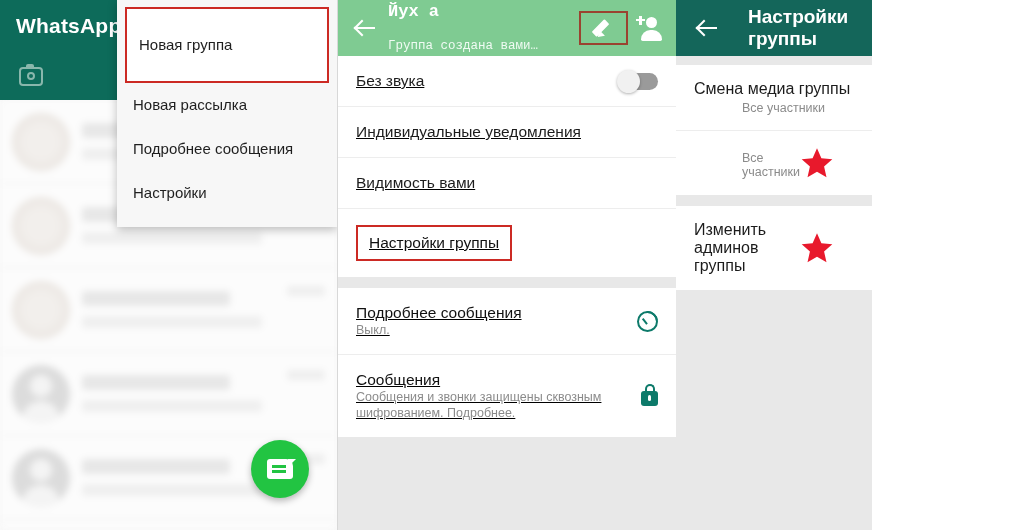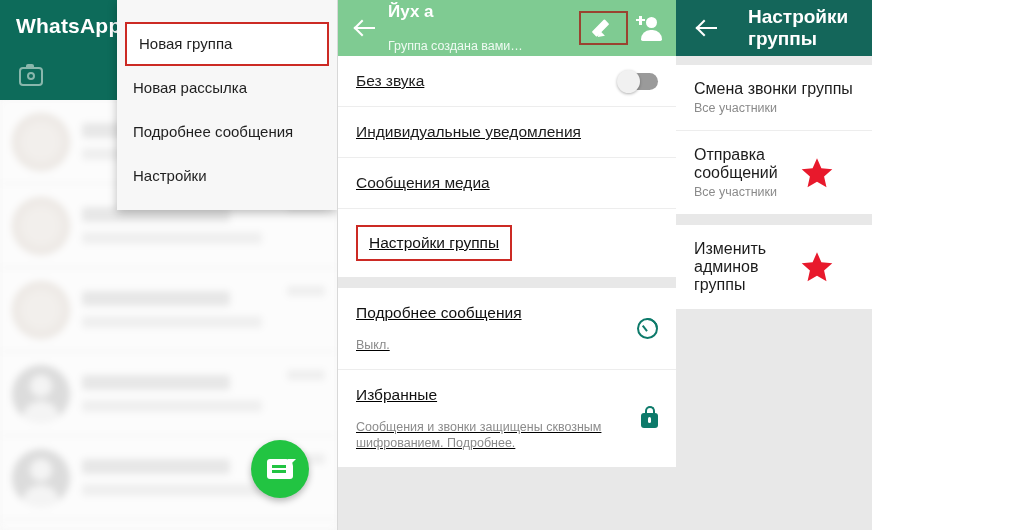--- a/index.html
+++ b/index.html
@@ -196,23 +196,23 @@
   }
   .wa-menu-item {
     padding: 12px 16px;
     font-size: 15px;
     color: #1f1f1f;
     white-space: nowrap;
     line-height: 20px;
   }
   .wa-menu-item.hl {
     border: 2px solid #cc2a24;
-    margin: 16px 8px 0 8px;
-    background: #ffffff;
-    padding: 10px 12px;
+    margin: 1px 8px 0 8px;
+    background: #ffffff;
+    padding: 26px 12px;
   }
 
   
   .panel-mid {
     width: 339px; height: 530px;
     position: relative;
     overflow: hidden;
     background: #e8e8e8;
     flex: 0 0 339px;
     border-left: 1px solid #d8d8d8;
@@ -240,21 +240,21 @@
   }
   .back-arrow:after {
     content: "";
     position: absolute;
     left: 8px; top: 11px;
     width: 10px; height: 10px;
     border-left: 2.3px solid #ffffff;
     border-bottom: 2.3px solid #ffffff;
     transform: rotate(45deg);
   }
-  .mid-titles { flex: 1 1 auto; min-width: 0; }
+  .mid-titles { flex: 1 1 auto; min-width: 0; font-family: Liberation Mono, monospace; }
   .mid-title {
     color: #ffffff;
     font-size: 17px;
     font-weight: bold;
     line-height: 20px;
   }
   .mid-sub {
     color: #f0fbf3;
     font-size: 12.5px;
     line-height: 17px;
@@ -343,21 +343,21 @@
   .m-row:last-child { border-bottom: none; }
   .m-label {
     font-size: 15.5px;
     color: #1c1c1c;
     flex: 1 1 auto;
   }
   .m-label-strong { font-size: 15.5px; color: #111111; }
   .m-sub {
     font-size: 12.5px;
     color: #8b8b8b;
-    margin-top: 15px;
+    margin-top: 0;
     line-height: 16px;
   }
   .toggle {
     width: 38px; height: 17px;
     border-radius: 9px;
     background: #9a9a9a;
     position: relative;
     flex: 0 0 38px;
   }
   .toggle .knob {
@@ -455,21 +455,21 @@
   .r-row {
     padding: 15px 18px;
     background: #ffffff;
     border-bottom: 1px solid #ededed;
     display: flex; align-items: center;
     box-sizing: border-box;
   }
   .r-row:last-child { border-bottom: none; }
   .r-texts { flex: 1 1 auto; }
   .r-label { font-size: 16px; color: #1c1c1c; }
-  .r-sub { font-size: 12.5px; color: #8b8b8b; margin-top: 3px; }
+  .r-sub { font-size: 12.5px; color: #8b8b8b; margin-top: 3px; margin-left: 48px; }
   .star {
     width: 34px; height: 34px;
     flex: 0 0 34px;
     margin-right: 20px;
   }
   .spacer-sm { height: 9px; background: #e8e8e8; }
 </style>
 </head>
 <body>
 
@@ -576,42 +576,42 @@
           <span class="toggle">
             <span class="knob"></span>
           </span>
         </div>
 
         <div class="m-row">
           <span class="m-label">Индивидуальные уведомления</span>
         </div>
 
         <div class="m-row">
-          <span class="m-label">Сообщения медиа</span>
+          <span class="m-label">Видимость вами</span>
         </div>
 
         <div class="m-row">
           <span class="hl-box m-label-strong">Настройки группы</span>
         </div>
       </div>
 
       <div class="gap"></div>
 
       <div class="card">
         <div class="m-row">
           <div class="m-label">
             <div class="m-label-strong">Подробнее сообщения</div>
             <div class="m-sub">Выкл.</div>
           </div>
           <span class="timer-icon"></span>
         </div>
 
         <div class="m-row">
           <div class="m-label">
-            <div class="m-label-strong">Избранные</div>
+            <div class="m-label-strong">Сообщения</div>
             <div class="m-sub">Сообщения и звонки защищены сквозным шифрованием. Подробнее.</div>
           </div>
           <span class="lock-icon"></span>
         </div>
       </div>
 
       <div class="gap"></div>
     </div>
   </div>
 
@@ -621,28 +621,27 @@
       <span class="back-arrow"></span>
       <span class="r-title">Настройки группы</span>
     </div>
 
     <div class="r-body">
       <div class="spacer-sm"></div>
 
       <div class="card">
         <div class="r-row">
           <div class="r-texts">
-            <div class="r-label">Смена звонки группы</div>
+            <div class="r-label">Смена медиа группы</div>
             <div class="r-sub">Все участники</div>
           </div>
         </div>
 
         <div class="r-row">
           <div class="r-texts">
-            <div class="r-label">Отправка сообщений</div>
             <div class="r-sub">Все участники</div>
           </div>
           <span class="star">
             <svg viewBox="0 0 24 24" width="34" height="34" aria-hidden="true">
               <polygon points="12,1.6 15.1,8.7 22.8,9.4 17,14.5 18.7,22.1 12,18.1 5.3,22.1 7,14.5 1.2,9.4 8.9,8.7" fill="#e8192c"></polygon>
             </svg>
           </span>
         </div>
       </div>
 

